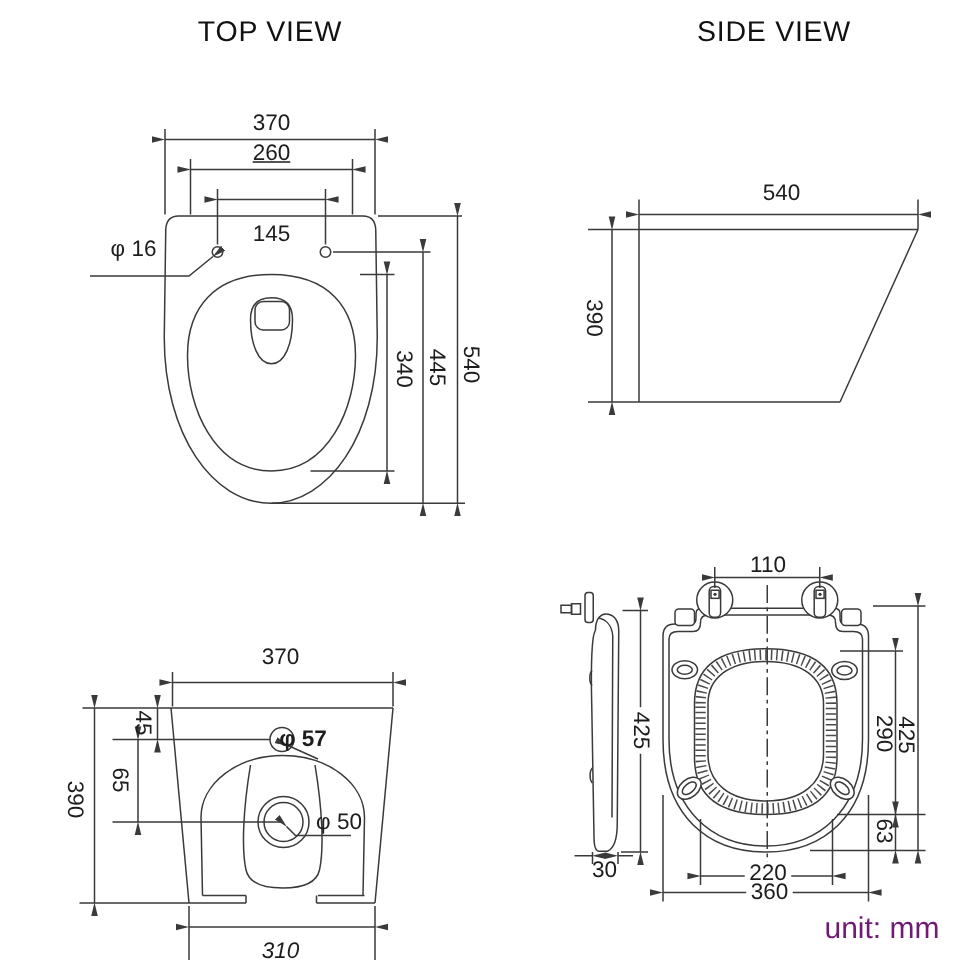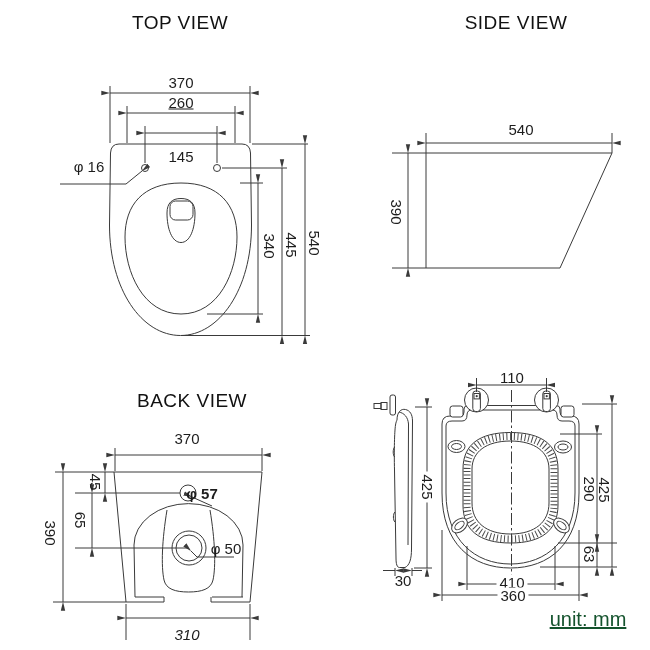--- a/index.html
+++ b/index.html
@@ -8,21 +8,21 @@
   #canvas svg{position:absolute;left:0;top:0;}
   .ln{stroke:#3a3a3a;fill:none;stroke-width:1;}
   .wf{stroke:#3a3a3a;fill:#fff;stroke-width:1;}
   .hatch{fill:none;stroke:#4a4a4a;stroke-width:7;stroke-dasharray:1 2.6;}
   .cl{stroke:#3a3a3a;fill:none;stroke-width:1;stroke-dasharray:12 3 2.5 3;}
   .lbl{position:absolute;font-size:15px;color:#1d1d1d;white-space:nowrap;
        transform:translate(-50%,-50%);line-height:1;}
   .v{transform:translate(-50%,-50%) rotate(90deg);}
   .ttl{font-size:19px;letter-spacing:.5px;color:#111;}
   .onln{background:#fff;padding:0 3px;}
-  .unit{font-size:20px;color:#14532d;text-decoration:underline;}
+  .unit{font-size:20px;color:#701a75;}
 </style>
 </head>
 <body>
 
 <div id="canvas">
 
   <svg width="650" height="650" viewBox="0 0 650 650">
     <defs>
       <marker id="ah" viewBox="0 0 9 6" refX="0.3" refY="3" markerWidth="9" markerHeight="6" orient="auto-start-reverse" markerUnits="userSpaceOnUse">
         <path d="M0,3 L9,0.8 L9,5.2 Z" fill="#3a3a3a"></path>
@@ -132,21 +132,20 @@
       <line class="ln" x1="597" y1="434" x2="597" y2="543" marker-start="url(#ah)" marker-end="url(#ah)"></line>
       <line class="ln" x1="597" y1="543" x2="597" y2="567" marker-start="url(#ah)" marker-end="url(#ah)"></line>
       <line class="ln" x1="612" y1="404" x2="612" y2="567" marker-start="url(#ah)" marker-end="url(#ah)"></line>
       <line class="ln" x1="467" y1="584" x2="555" y2="584" marker-start="url(#ah)" marker-end="url(#ah)"></line>
       <line class="ln" x1="442" y1="595" x2="579" y2="595" marker-start="url(#ah)" marker-end="url(#ah)"></line>
     </g>
   </svg>
 
   <div class="lbl ttl" style="left:180px;top:22px;">TOP VIEW</div>
   <div class="lbl ttl" style="left:516px;top:22px;">SIDE VIEW</div>
-  <div class="lbl ttl" style="left:192px;top:400px;">BACK VIEW</div>
 
   <div class="lbl" style="left:181px;top:82px;">370</div>
   <div class="lbl" style="left:181px;top:102px;text-decoration:underline;">260</div>
   <div class="lbl" style="left:181px;top:122px;margin-top:34px;">145</div>
   <div class="lbl" style="left:89px;top:166px;">φ 16</div>
   <div class="lbl v" style="left:269px;top:246px;">340</div>
   <div class="lbl v" style="left:291px;top:245px;">445</div>
   <div class="lbl v" style="left:314px;top:243px;">540</div>
 
   <div class="lbl" style="left:521px;top:129px;">540</div>
@@ -159,17 +158,17 @@
   <div class="lbl" style="left:202px;top:493px;font-weight:bold;">φ 57</div>
   <div class="lbl" style="left:226px;top:548px;">φ 50</div>
   <div class="lbl" style="left:187px;top:634px;font-style:italic;">310</div>
 
   <div class="lbl" style="left:512px;top:377px;">110</div>
   <div class="lbl v onln" style="left:427px;top:487px;">425</div>
   <div class="lbl" style="left:403px;top:580px;">30</div>
   <div class="lbl v" style="left:589px;top:489px;">290</div>
   <div class="lbl v" style="left:604px;top:490px;">425</div>
   <div class="lbl v" style="left:589px;top:554px;">63</div>
-  <div class="lbl onln" style="left:512px;top:582px;">410</div>
+  <div class="lbl onln" style="left:512px;top:582px;">220</div>
   <div class="lbl onln" style="left:513px;top:595px;">360</div>
 
   <div class="lbl unit" style="left:588px;top:619px;">unit: mm</div>
 </div>
 
 </body></html>

